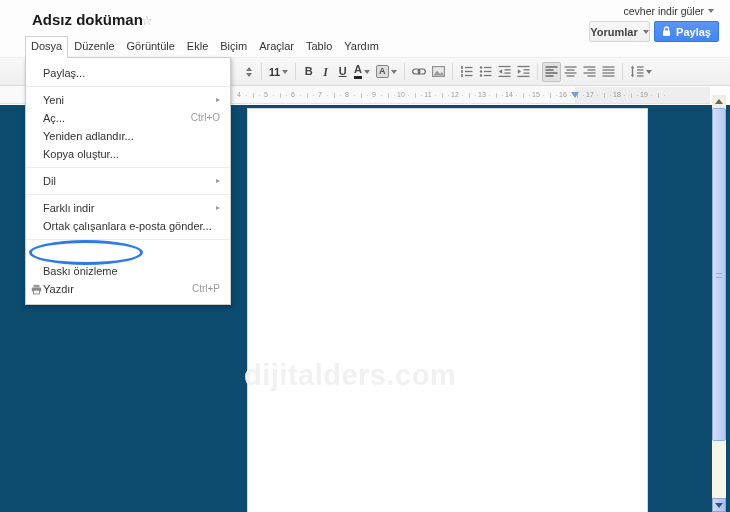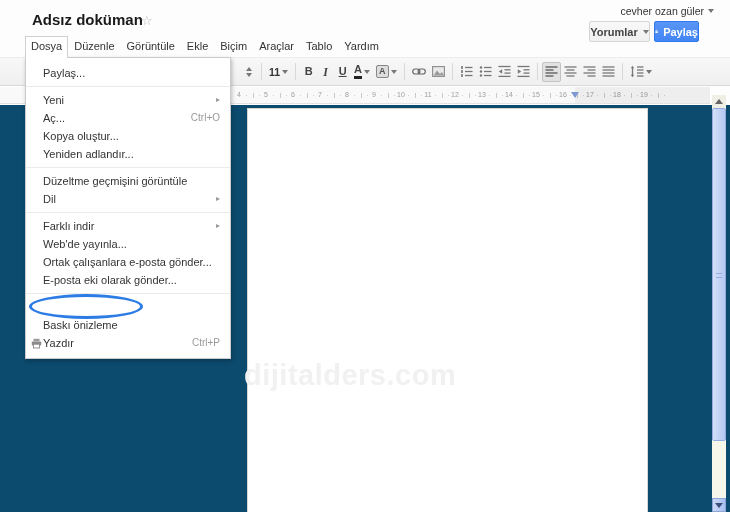--- a/index.html
+++ b/index.html
@@ -7,21 +7,21 @@
   body { position:relative; background:#fdfdfd; font-family:"Liberation Sans",sans-serif; }
 
   
   .header { position:absolute; top:0; left:0; right:0; height:57px; background:#fdfdfd; }
   .doc-title { position:absolute; left:32px; top:11px; font-size:15px; font-weight:600; color:#1a1a1a; }
   .star { position:absolute; left:141px; top:13px; font-size:13px; color:#b8b8b8; }
   .account { position:absolute; top:5px; right:16px; font-size:10.5px; color:#333; display:flex; align-items:center; gap:4px; }
   .caret { width:0; height:0; border-left:3.5px solid transparent; border-right:3.5px solid transparent; border-top:4px solid #777; display:inline-block; }
   .btn { position:absolute; top:21px; height:21px; display:flex; align-items:center; justify-content:center; gap:5px; font-size:11px; font-weight:700; border-radius:2px; }
   .btn-comments { left:589px; width:61px; color:#444; background:linear-gradient(#f8f8f8,#f0f0f0); border:1px solid #d5d5d5; }
-  .btn-share { left:654px; width:45px; color:#fff; background:linear-gradient(#5a95f5,#4285f4); border:1px solid #3079ed; }
+  .btn-share { left:654px; width:65px; color:#fff; background:linear-gradient(#5a95f5,#4285f4); border:1px solid #3079ed; }
 
   
   .menubar { position:absolute; left:25px; top:36px; height:21px; display:flex; z-index:30; }
   .mb-item { font-size:11px; color:#333; padding:4px 6px 0; height:21px; }
   .mb-item.active { background:#fff; border:1px solid #d0d0d0; border-bottom:none; padding:3px 5px 0; height:22px; }
   .status { position:absolute; left:343px; top:40px; font-size:10.5px; color:#b1b1b1; }
 
   
   .toolbar { position:absolute; top:57px; left:0; right:0; height:29px; background:linear-gradient(#f8f8f8,#efefef); border-top:1px solid #ececec; border-bottom:1px solid #d8d8d8; display:flex; align-items:center; padding-left:240px; }
   .tb-btn { height:20px; min-width:17px; padding:0 2px; display:flex; align-items:center; justify-content:center; gap:2px; border:1px solid transparent; border-radius:2px; color:#444; }
@@ -70,21 +70,21 @@
   .mi-icon { position:absolute; left:5px; top:4px; }
   .ellipse { position:absolute; left:3px; top:-4px; width:114px; height:25px; border:3px solid #2d7ce5; border-radius:50%; pointer-events:none; }
 </style>
 </head>
 <body>
 
 <div class="header">
   <span class="doc-title">Adsız doküman</span>
   <span class="star">☆</span>
   <div class="account">
-    <span>cevher ozan güler</span>
+    <span>cevher indir güler</span>
     <span class="caret"></span>
   </div>
   <div class="btn btn-comments">
     <span>Yorumlar</span>
     <span class="caret"></span>
   </div>
   <div class="btn btn-share">
     <svg width="9" height="11" viewBox="0 0 9 11">
       <rect x="1" y="4.5" width="7" height="5.5" rx="1" fill="#fff"></rect>
       <path d="M2.5 5 V3 a2 2 0 0 1 4 0 V5" fill="none" stroke="#fff" stroke-width="1.3"></path>
@@ -347,46 +347,37 @@
     <div class="menu-sep"></div>
     <div class="menu-item">
       <span class="mi-label">Yeni</span>
       <span class="mi-sub">▸</span>
     </div>
     <div class="menu-item">
       <span class="mi-label">Aç...</span>
       <span class="mi-shortcut">Ctrl+O</span>
     </div>
     <div class="menu-item">
+      <span class="mi-label">Yeniden adlandır...</span>
+    </div>
+    <div class="menu-item">
       <span class="mi-label">Kopya oluştur...</span>
     </div>
-    <div class="menu-item">
-      <span class="mi-label">Yeniden adlandır...</span>
-    </div>
     <div class="menu-sep"></div>
-    <div class="menu-item">
-      <span class="mi-label">Düzeltme geçmişini görüntüle</span>
-    </div>
     <div class="menu-item">
       <span class="mi-label">Dil</span>
       <span class="mi-sub">▸</span>
     </div>
     <div class="menu-sep"></div>
     <div class="menu-item">
       <span class="mi-label">Farklı indir</span>
       <span class="mi-sub">▸</span>
     </div>
     <div class="menu-item">
-      <span class="mi-label">Web'de yayınla...</span>
-    </div>
-    <div class="menu-item">
       <span class="mi-label">Ortak çalışanlara e-posta gönder...</span>
-    </div>
-    <div class="menu-item">
-      <span class="mi-label">E-posta eki olarak gönder...</span>
     </div>
     <div class="menu-sep"></div>
     <div class="menu-item">
       <div class="ellipse" style="border-color: rgb(45, 124, 229);"></div>
     </div>
     <div class="menu-item">
       <span class="mi-label">Baskı önizleme</span>
     </div>
     <div class="menu-item">
       <svg class="mi-icon" width="11" height="11" viewBox="0 0 11 11">

